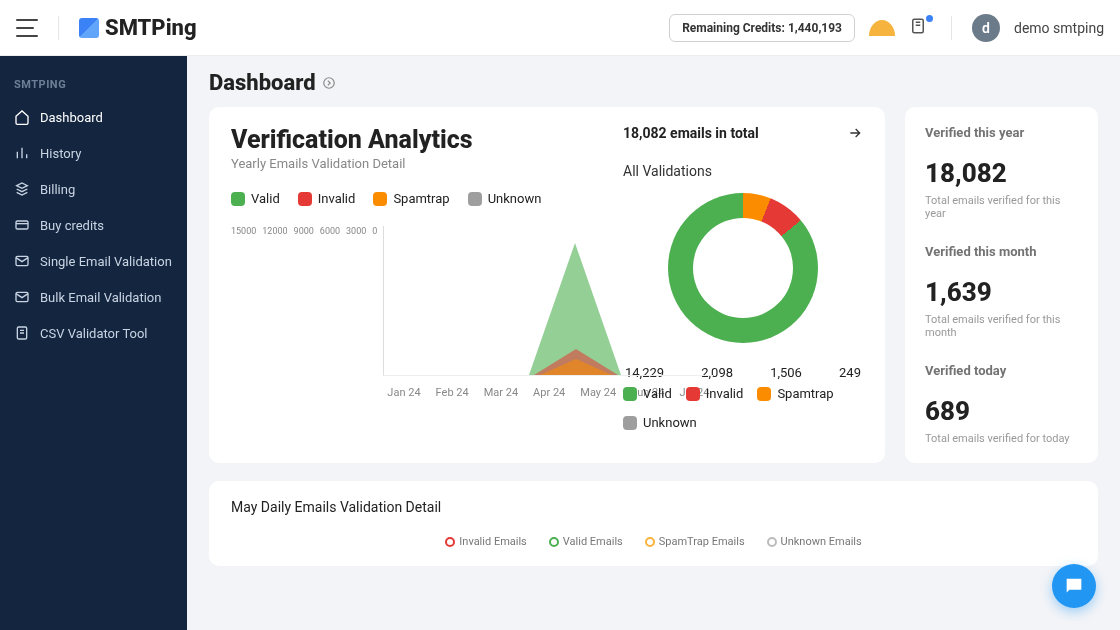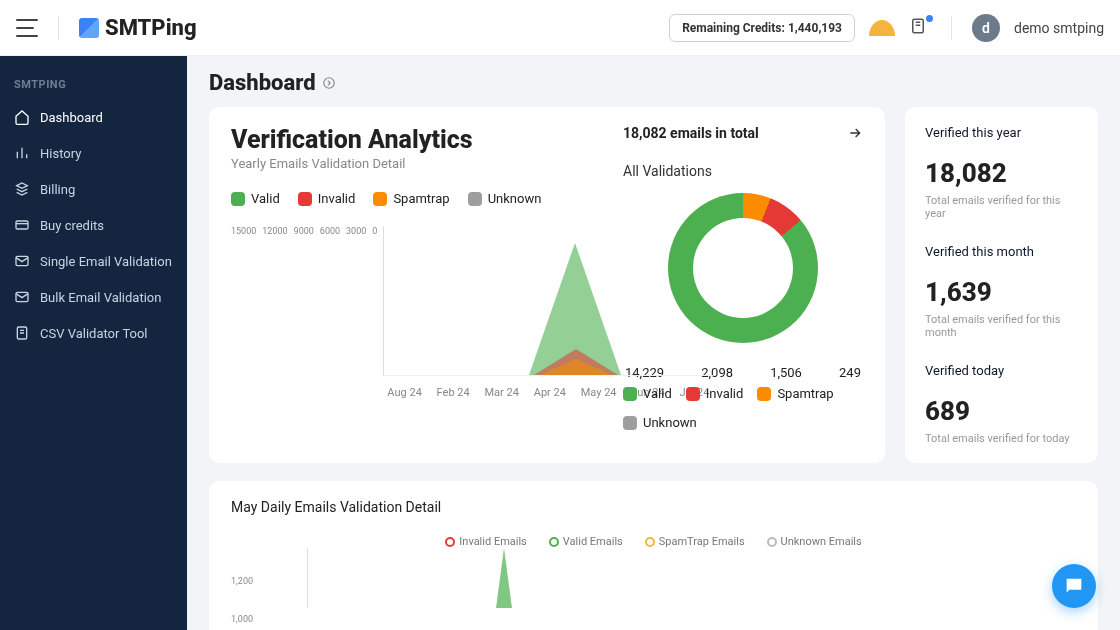--- a/index.html
+++ b/index.html
@@ -54,21 +54,21 @@
 .an-right{width:240px}
 .total-line{font-size:14px;font-weight:700;display:flex;justify-content:space-between;align-items:center}
 .all-val{font-size:14px;color:#333;margin-top:22px}
 .donut-wrap{display:flex;justify-content:center;margin-top:14px}
 .donut{width:150px;height:150px;border-radius:50%;background:conic-gradient(#fb8c00 0 6%,#e53935 6% 14%,#4caf50 14% 100%);display:flex;align-items:center;justify-content:center}
 .donut-hole{width:100px;height:100px;border-radius:50%;background:#fff}
 .donut-nums{display:flex;justify-content:space-between;font-size:13px;font-weight:400;margin-top:22px;padding:0 2px}
 .donut-legend{display:flex;flex-wrap:wrap;gap:14px;font-size:13px;margin-top:6px}
 
 .stats{width:218px;padding:18px 20px}
-.stat-label{font-size:13px;font-weight:400;color:#0f172a}
+.stat-label{font-size:13px;font-weight:700;color:#737373}
 .stat-val{font-size:26px;font-weight:800;margin-top:18px}
 .stat-desc{font-size:11px;color:#999;margin-top:6px;margin-bottom:24px}
 
 .card2{margin-top:18px}
 .card2 h3{font-size:14px;font-weight:400;margin-bottom:20px}
 .mini-legend{display:flex;justify-content:center;gap:22px;font-size:11px;color:#777}
 .ml{display:flex;align-items:center;gap:4px}
 .ring{width:10px;height:10px;border-radius:50%;border:2px solid}
 .y2{font-size:9px;color:#888;text-align:right;margin-top:14px;padding-right:8px}
 .plot2{position:relative;height:60px;border-left:1px solid #ddd;margin-left:46px}
@@ -197,21 +197,21 @@
               <div class="yaxis">3000</div>
               <div class="yaxis">0</div>
             </div>
             <div>
               <div class="plot">
                   <div class="area-green"></div>
                   <div class="area-red"></div>
                   <div class="area-org"></div>
                 </div>
               <div class="xaxis">
-                <span>Aug 24</span>
+                <span>Jan 24</span>
                 <span>Feb 24</span>
                 <span>Mar 24</span>
                 <span>Apr 24</span>
                 <span>May 24</span>
                 <span>Jun 24</span>
                 <span>Jul 24</span>
               </div>
             </div>
           </div>
         </div>
@@ -282,29 +282,20 @@
           </div>
         <div class="ml">
             <div class="ring" style="border-color:#f6b33d"></div>
             <span>SpamTrap Emails</span>
           </div>
         <div class="ml">
             <div class="ring" style="border-color:#bbb"></div>
             <span>Unknown Emails</span>
           </div>
       </div>
-      <div style="display:flex">
-        <div style="display:flex;flex-direction:column;gap:14px;margin-top:14px">
-          <div class="y2">1,200</div>
-          <div class="y2">1,000</div>
-        </div>
-        <div class="plot2">
-            <div class="spike"></div>
-          </div>
-      </div>
     </div>
   </div>
 </div>
 
 <div class="chat-fab">
   <svg width="22" height="22" viewBox="0 0 24 24" fill="#fff">
       <path d="M4 4h16v12H7l-3 3z"></path>
     </svg>
 </div>
 

